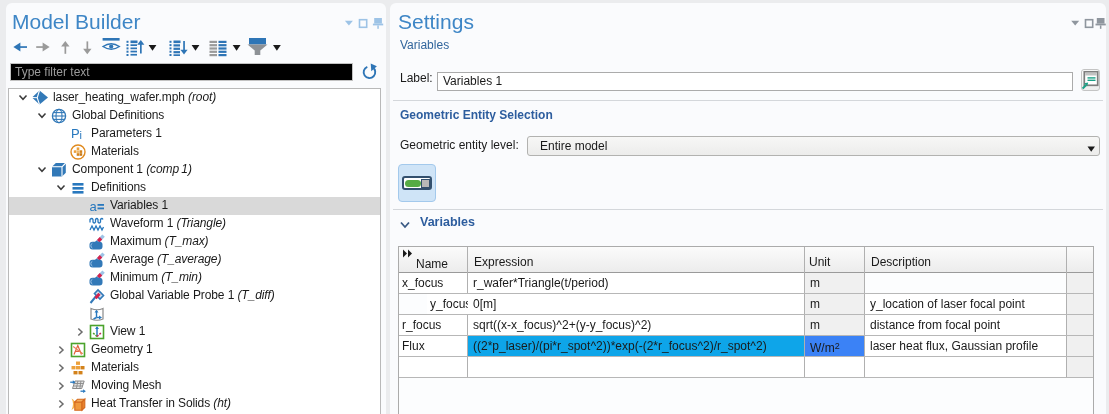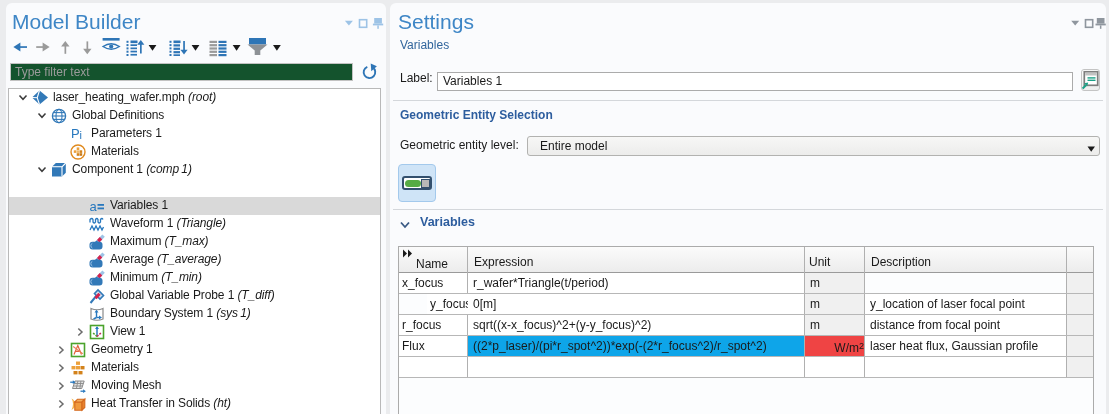--- a/index.html
+++ b/index.html
@@ -110,21 +110,21 @@
     <rect x="25.5" y="19.7" width="7.2" height="7.6" fill="none" stroke="#8f969e" stroke-width="1.6"></rect>
     <rect x="36.8" y="18" width="7.7" height="5.6"></rect>
     <rect x="35.5" y="23.6" width="10.3" height="1.8"></rect>
     <rect x="39.9" y="25.4" width="1.5" height="3.4"></rect>
   </g>
 </svg>
 
 <div class="panel" id="leftpanel">
   <div class="ptitle" style="left:6px; top:7px;">Model Builder</div>
 
-  <div class="abs" style="left:4px; top:60px; width:343px; height:18px; background:#14532d; border:1px solid #c2c2c2; line-height:16px; color:#9b9b9b; padding-left:4px;">Type filter text</div>
+  <div class="abs" style="left:4px; top:60px; width:343px; height:18px; background:#000000; border:1px solid #c2c2c2; line-height:16px; color:#9b9b9b; padding-left:4px;">Type filter text</div>
 
   <div id="treebox">
       <div class="trow" style="top:0px;">
         <svg class="chev" style="left:5.5px;" width="16" height="16" viewBox="0 0 16 16" fill="none">
           <path d="M4.5 5.5 L8 9.3 L11.5 5.5" stroke="#3b3b3b" stroke-width="1.5"></path>
         </svg>
         <svg class="ticon" style="left:23px;" width="16" height="16" viewBox="0 0 16 16">
           <path d="M7.5 0.5 L16 7.5 L7.5 14.5 L0 7.5 Z" fill="#3279b8"></path>
           <path d="M7.5 0.5 L5.2 7.8 L7.5 14.5 M5.2 7.8 L0 7.5" stroke="#fff" stroke-width="1.1" fill="none"></path>
         </svg>
@@ -167,20 +167,31 @@
           <path d="M4.5 5.5 L8 9.3 L11.5 5.5" stroke="#3b3b3b" stroke-width="1.5"></path>
         </svg>
         <svg class="ticon" style="left:42px;" width="16" height="16" viewBox="0 0 16 16">
           <path d="M1 4.8 L11 4.8 L11 14.5 L1 14.5 Z" fill="#3279b8"></path>
           <path d="M1 4.8 L4.8 1 L14.8 1 L11 4.8 Z" fill="#3279b8"></path>
           <path d="M11 4.8 L14.8 1 L14.8 10.7 L11 14.5 Z" fill="#3279b8"></path>
           <path d="M1 4.8 L11 4.8 L11 14.5 M11 4.8 L14.8 1" stroke="#fff" stroke-width="1.1" fill="none"></path>
         </svg>
         <span class="txt" style="left:63px;">Component 1 <span class="it">(comp 1)</span></span>
       </div>
+      <div class="trow" style="top:90px;">
+        <svg class="chev" style="left:43.5px;" width="16" height="16" viewBox="0 0 16 16" fill="none">
+          <path d="M4.5 5.5 L8 9.3 L11.5 5.5" stroke="#3b3b3b" stroke-width="1.5"></path>
+        </svg>
+        <svg class="ticon" style="left:61px;" width="16" height="16" viewBox="0 0 16 16">
+          <rect x="2.5" y="3" width="11" height="2.6" fill="#2878be"></rect>
+          <rect x="2.5" y="7" width="11" height="2.6" fill="#2878be"></rect>
+          <rect x="2.5" y="11" width="11" height="2.6" fill="#2878be"></rect>
+        </svg>
+        <span class="txt" style="left:82px;">Definitions</span>
+      </div>
       <div class="trow tsel" style="top:108px;">
         <svg class="ticon" style="left:80px;" width="16" height="16" viewBox="0 0 16 16">
           <text x="0.5" y="12.5" font-family="Liberation Sans" font-size="13" fill="#2878be">a</text>
           <rect x="8.5" y="6" width="6.5" height="1.8" fill="#2878be"></rect>
           <rect x="8.5" y="9.5" width="6.5" height="1.8" fill="#2878be"></rect>
         </svg>
         <span class="txt" style="left:101px;">Variables 1</span>
       </div>
       <div class="trow" style="top:126px;">
         <svg class="ticon" style="left:80px;" width="16" height="16" viewBox="0 0 16 16">
@@ -229,21 +240,20 @@
       </div>
       <div class="trow" style="top:216px;">
         <svg class="ticon" style="left:80px;" width="16" height="16" viewBox="0 0 16 16">
           <path d="M2 2.5 Q8 5 14 2.5 L14 13 Q8 15.5 2 13 Z" fill="#fff" stroke="#8a8a8a" stroke-width="1.2"></path>
           <path d="M7.5 11.5 L7.5 5" stroke="#2878be" stroke-width="1.4"></path>
           <path d="M5.5 6.5 L7.5 3.7 L9.5 6.5" fill="#2878be" stroke="none"></path>
           <path d="M7.5 11.5 L11 11.5" stroke="#2878be" stroke-width="1.4"></path>
           <path d="M10 9.5 L13 11.5 L10 13.5" fill="#2878be" stroke="none"></path>
           <path d="M7.5 11.5 L4.5 13" stroke="#2878be" stroke-width="1.4"></path>
         </svg>
-        <span class="txt" style="left:101px;">Boundary System 1 <span class="it">(sys 1)</span></span>
       </div>
       <div class="trow" style="top:234px;">
         <svg class="chev" style="left:62.5px;" width="16" height="16" viewBox="0 0 16 16" fill="none">
           <path d="M6.3 4.5 L10 8 L6.3 11.5" stroke="#6b6b6b" stroke-width="1.5"></path>
         </svg>
         <svg class="ticon" style="left:80px;" width="16" height="16" viewBox="0 0 16 16">
           <rect x="1.5" y="1.5" width="13" height="13" fill="#fff" stroke="#4ba32c" stroke-width="1.6"></rect>
           <line x1="8" y1="3" x2="8" y2="12.5" stroke="#2878be" stroke-width="1.5"></line>
           <path d="M6 5 L8 2.2 L10 5 Z" fill="#2878be"></path>
           <path d="M8 12.5 L3.5 8.5" stroke="#4ba32c" stroke-width="1.5" stroke-dasharray="2 1.2"></path>
@@ -365,21 +375,21 @@
       <div class="abs" style="left:668px; top:47px; width:26px; height:20px; background:#f0f0f0; line-height:20px; padding-left:5px; white-space:nowrap; overflow:hidden;"></div>
       <div class="abs" style="left:0; top:67px; width:694px; height:1px; background:#b7b7b7;"></div>
       <div class="abs" style="left:0px; top:68px; width:68px; height:20px; background:#ffffff; line-height:20px; padding-left:3px; white-space:nowrap; overflow:hidden;">r_focus</div>
       <div class="abs" style="left:69px; top:68px; width:336px; height:20px; background:#ffffff; line-height:20px; padding-left:5px; white-space:nowrap; overflow:hidden;">sqrt((x-x_focus)^2+(y-y_focus)^2)</div>
       <div class="abs" style="left:406px; top:68px; width:59px; height:20px; background:#f0f0f0; line-height:20px; padding-left:5px; white-space:nowrap; overflow:hidden;">m</div>
       <div class="abs" style="left:466px; top:68px; width:201px; height:20px; background:#ffffff; line-height:20px; padding-left:5px; white-space:nowrap; overflow:hidden;">distance from focal point</div>
       <div class="abs" style="left:668px; top:68px; width:26px; height:20px; background:#f0f0f0; line-height:20px; padding-left:5px; white-space:nowrap; overflow:hidden;"></div>
       <div class="abs" style="left:0; top:88px; width:694px; height:1px; background:#b7b7b7;"></div>
       <div class="abs" style="left:0px; top:89px; width:68px; height:20px; background:#ffffff; line-height:20px; padding-left:3px; white-space:nowrap; overflow:hidden;">Flux</div>
       <div class="abs" style="left:69px; top:89px; width:336px; height:20px; background:#0ea5e9; line-height:20px; padding-left:5px; white-space:nowrap; overflow:hidden;">((2*p_laser)/(pi*r_spot^2))*exp(-(2*r_focus^2)/r_spot^2)</div>
-      <div class="abs" style="left:406px; top:89px; width:59px; height:20px; background:#ef4444; line-height:20px; padding-left:5px; white-space:nowrap; overflow:hidden;text-align:right;">W/m<sup>2</sup></div>
+      <div class="abs" style="left:406px; top:89px; width:59px; height:20px; background:#3b82f6; line-height:20px; padding-left:5px; white-space:nowrap; overflow:hidden;">W/m<sup>2</sup></div>
       <div class="abs" style="left:466px; top:89px; width:201px; height:20px; background:#ffffff; line-height:20px; padding-left:5px; white-space:nowrap; overflow:hidden;">laser heat flux, Gaussian profile</div>
       <div class="abs" style="left:668px; top:89px; width:26px; height:20px; background:#f0f0f0; line-height:20px; padding-left:5px; white-space:nowrap; overflow:hidden;"></div>
       <div class="abs" style="left:0; top:109px; width:694px; height:1px; background:#b7b7b7;"></div>
       <div class="abs" style="left:0px; top:110px; width:68px; height:20px; background:#ffffff; line-height:20px; padding-left:3px; white-space:nowrap; overflow:hidden;"></div>
       <div class="abs" style="left:69px; top:110px; width:336px; height:20px; background:#ffffff; line-height:20px; padding-left:5px; white-space:nowrap; overflow:hidden;"></div>
       <div class="abs" style="left:406px; top:110px; width:59px; height:20px; background:#ffffff; line-height:20px; padding-left:5px; white-space:nowrap; overflow:hidden;"></div>
       <div class="abs" style="left:466px; top:110px; width:201px; height:20px; background:#ffffff; line-height:20px; padding-left:5px; white-space:nowrap; overflow:hidden;"></div>
       <div class="abs" style="left:668px; top:110px; width:26px; height:20px; background:#f0f0f0; line-height:20px; padding-left:5px; white-space:nowrap; overflow:hidden;"></div>
       <div class="abs" style="left:0; top:130px; width:694px; height:1px; background:#b7b7b7;"></div>
     </div>

